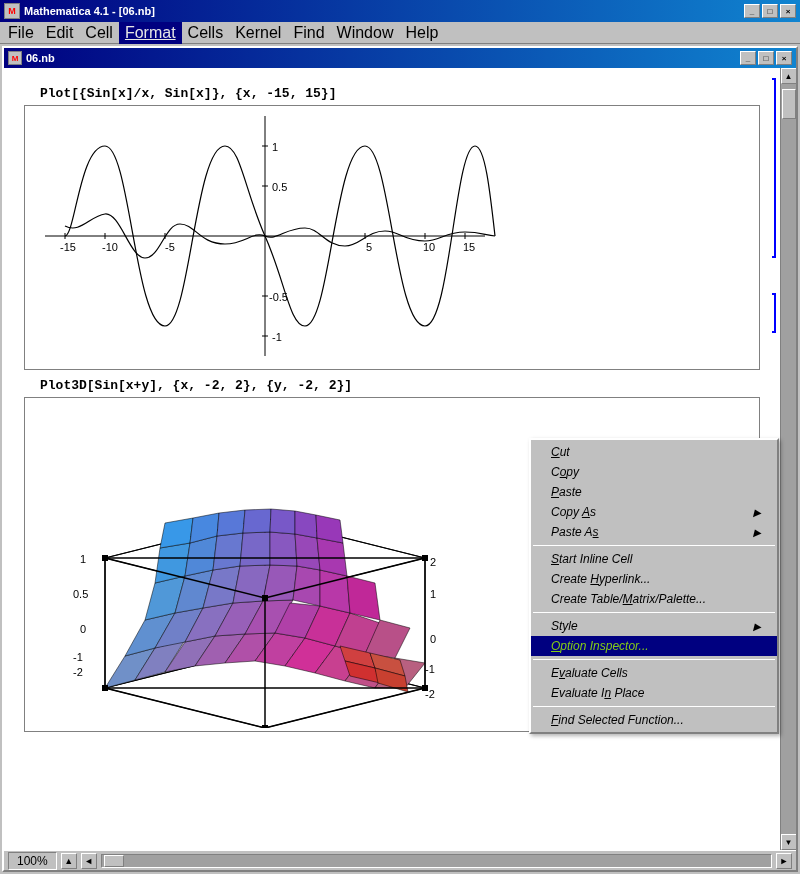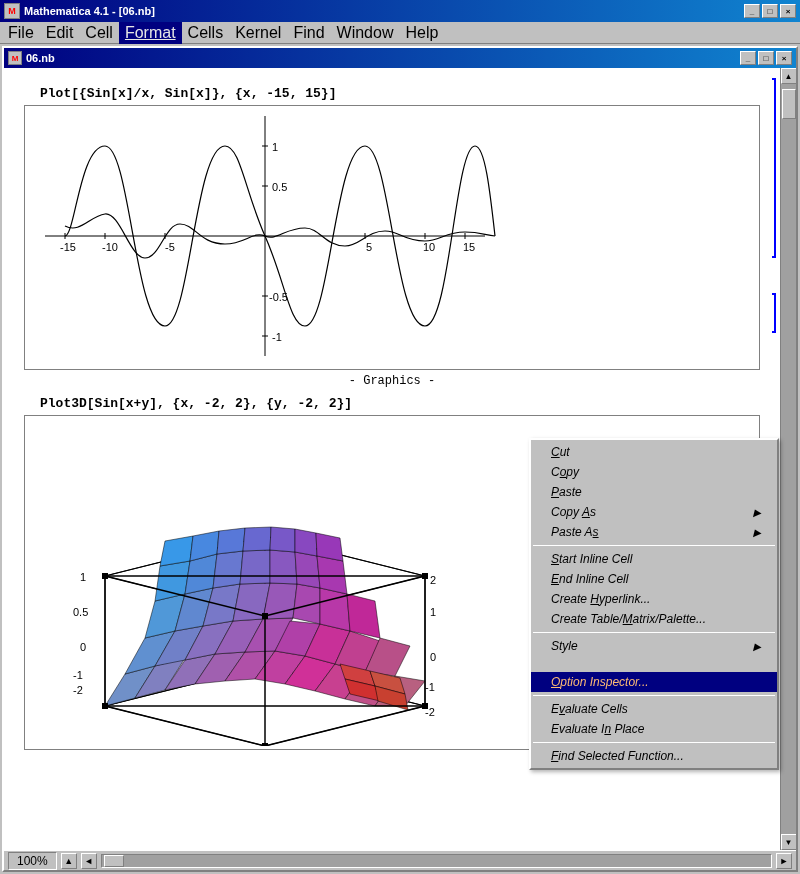--- a/index.html
+++ b/index.html
@@ -269,22 +269,21 @@
       font-size: 12px;
       cursor: pointer;
       white-space: nowrap;
       display: flex;
       align-items: center;
       justify-content: space-between;
       color: black;
     }
     .ctx-item.highlighted {
       background: #000080;
-      color: #fdba74;
-      margin-top: 16px;
+      color: #84cc16;
     }
     .ctx-separator {
       height: 1px;
       background: #808080;
       margin: 3px 2px;
       border-bottom: 1px solid #ffffff;
     }
     .ctx-arrow {
       font-size: 10px;
     }
@@ -368,21 +367,20 @@
               C 50,130 55,40 80,40 C 105,40 110,220 140,220 C 165,220 170,40 200,40 C 215,40 220,85 240,130
               C 260,175 265,220 280,220 C 305,220 310,40 340,40 C 365,40 370,220 400,220 C 425,220 430,40 450,40 C 460,40 465,85 470,130" fill="none" stroke="black" stroke-width="1.2"></path>
 
             <path d="M 40,120 
               C 55,128 65,110 80,108 C 95,106 105,152 120,152 C 135,152 140,118 155,118 C 170,118 175,138 200,138
               C 220,138 228,125 240,130 C 252,135 260,122 280,122 C 295,122 300,140 320,140 C 335,140 342,125 360,125
               C 375,125 378,135 400,135 C 415,135 420,126 440,126 C 455,126 460,129 470,130" fill="none" stroke="black" stroke-width="1.2" stroke-dasharray="none"></path>
           </svg>
         </div>
 
-        <div class="graphics-label">- Graphics -</div>
 
         <div class="cell-input">Plot3D[Sin[x+y], {x, -2, 2}, {y, -2, 2}]</div>
 
         <div class="plot-container">
           <svg width="480" height="330" viewBox="0 0 480 330">
 
             <polygon points="80,290 240,330 400,290 240,250" fill="none" stroke="black" stroke-width="1"></polygon>
 
             <polygon points="80,290 80,160 240,120 240,250" fill="none" stroke="black" stroke-width="1"></polygon>
 
@@ -511,23 +509,20 @@
         </div>
         <div class="ctx-item">
           <span>Paste A<span class="underline">s</span></span>
           <span class="ctx-arrow">▶</span>
         </div>
         <div class="ctx-separator"></div>
         <div class="ctx-item">
           <span><span class="underline">S</span>tart Inline Cell</span>
         </div>
         <div class="ctx-item">
-          <span><span class="underline">E</span>nd Inline Cell</span>
-        </div>
-        <div class="ctx-item">
           <span>Create <span class="underline">H</span>yperlink...</span>
         </div>
         <div class="ctx-item">
           <span>Create Table/<span class="underline">M</span>atrix/Palette...</span>
         </div>
         <div class="ctx-separator"></div>
         <div class="ctx-item">
           <span>Style</span>
           <span class="ctx-arrow">▶</span>
         </div>

